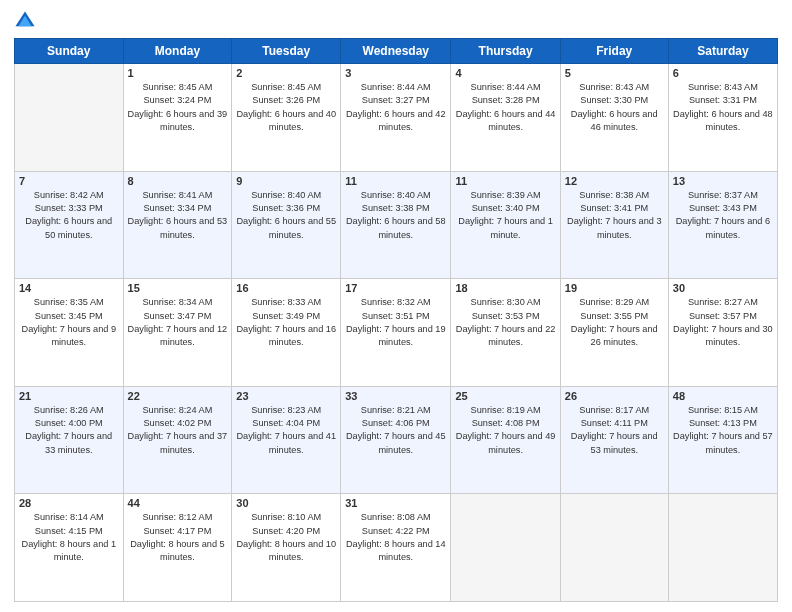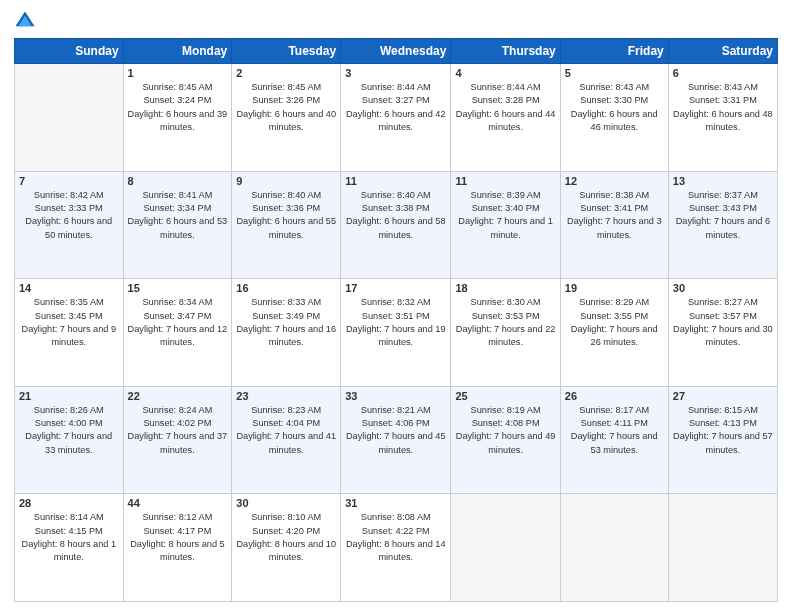--- a/index.html
+++ b/index.html
@@ -64,21 +64,21 @@
       border-collapse: collapse;
       flex: 1;
     }
     .calendar thead tr th {
       background: #1565c0;
       color: #fff;
       font-size: 12px;
       font-weight: bold;
       padding: 5px 4px;
       border: 1px solid #1255a0;
-      text-align: right;
+      text-align: center;
     }
     .calendar tbody tr td {
       border: 1px solid #ccc;
       vertical-align: top;
       padding: 3px 4px;
       width: 113px;
       height: 88px;
       font-size: 9.5px;
       color: #333;
       background: #fff;
@@ -241,21 +241,21 @@
           </td>
           <td>
             <span class="day-num">25</span>
             <div class="day-info">Sunrise: 8:19 AM<br>Sunset: 4:08 PM<br>Daylight: 7 hours and 49 minutes.</div>
           </td>
           <td>
             <span class="day-num">26</span>
             <div class="day-info">Sunrise: 8:17 AM<br>Sunset: 4:11 PM<br>Daylight: 7 hours and 53 minutes.</div>
           </td>
           <td>
-            <span class="day-num">27</span>
+            <span class="day-num">48</span>
             <div class="day-info">Sunrise: 8:15 AM<br>Sunset: 4:13 PM<br>Daylight: 7 hours and 57 minutes.</div>
           </td>
         </tr>
         <tr>
           <td>
             <span class="day-num">28</span>
             <div class="day-info">Sunrise: 8:14 AM<br>Sunset: 4:15 PM<br>Daylight: 8 hours and 1 minute.</div>
           </td>
           <td>
             <span class="day-num">44</span>

